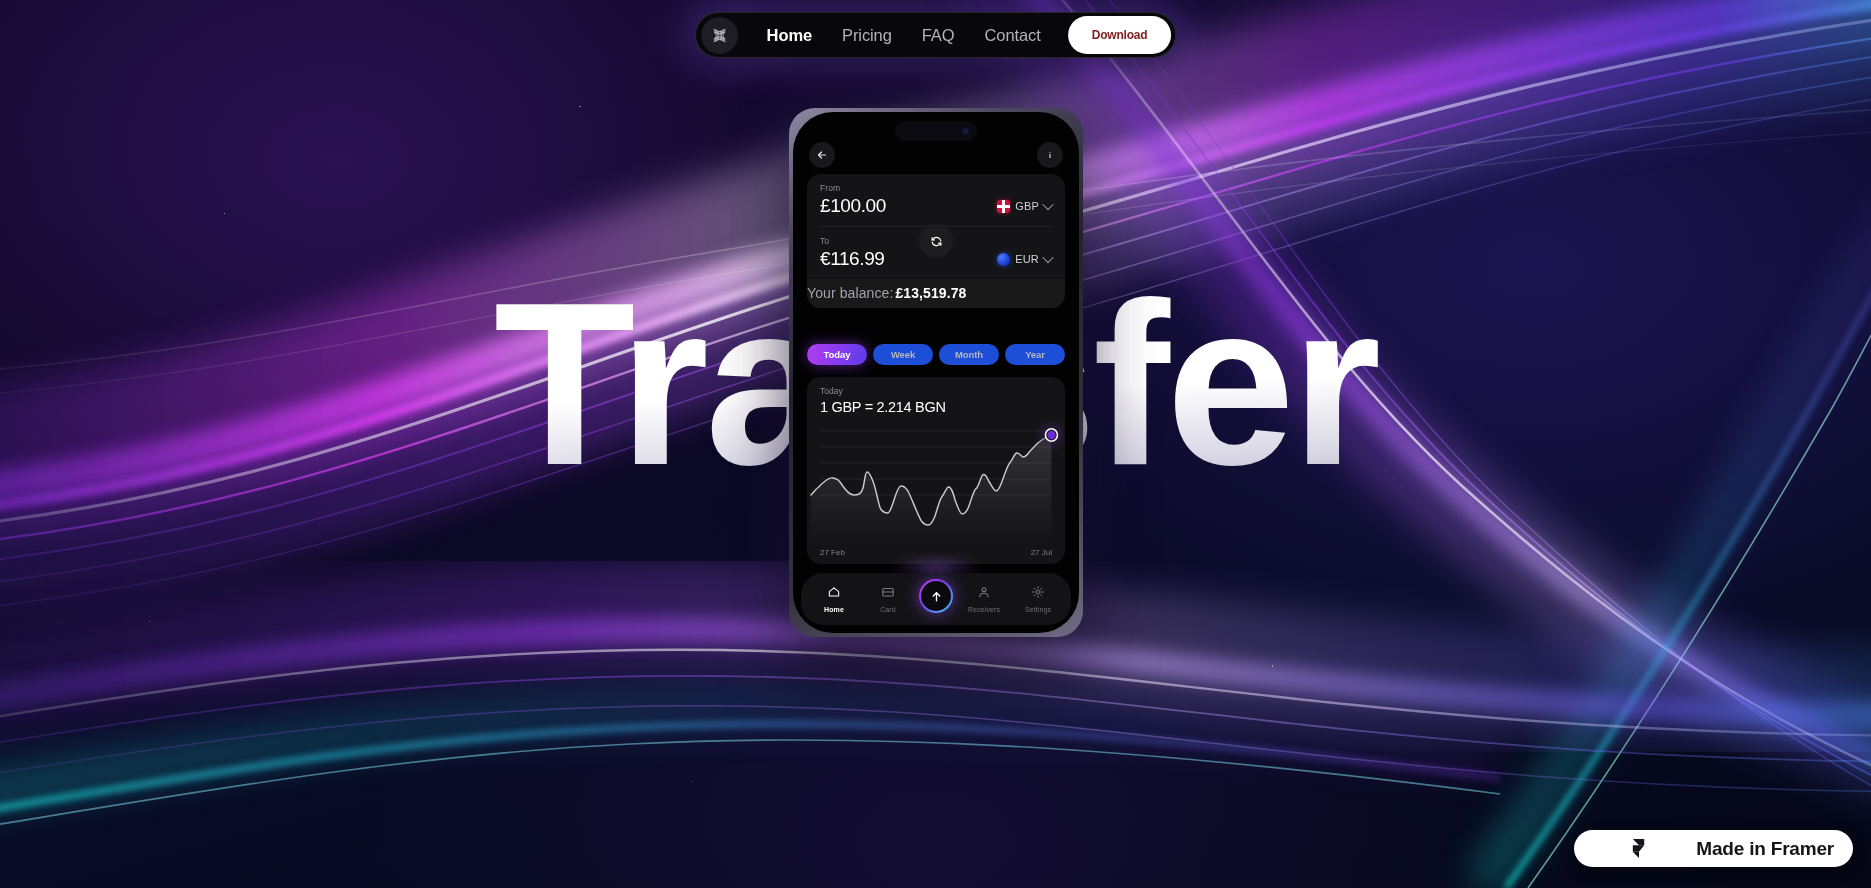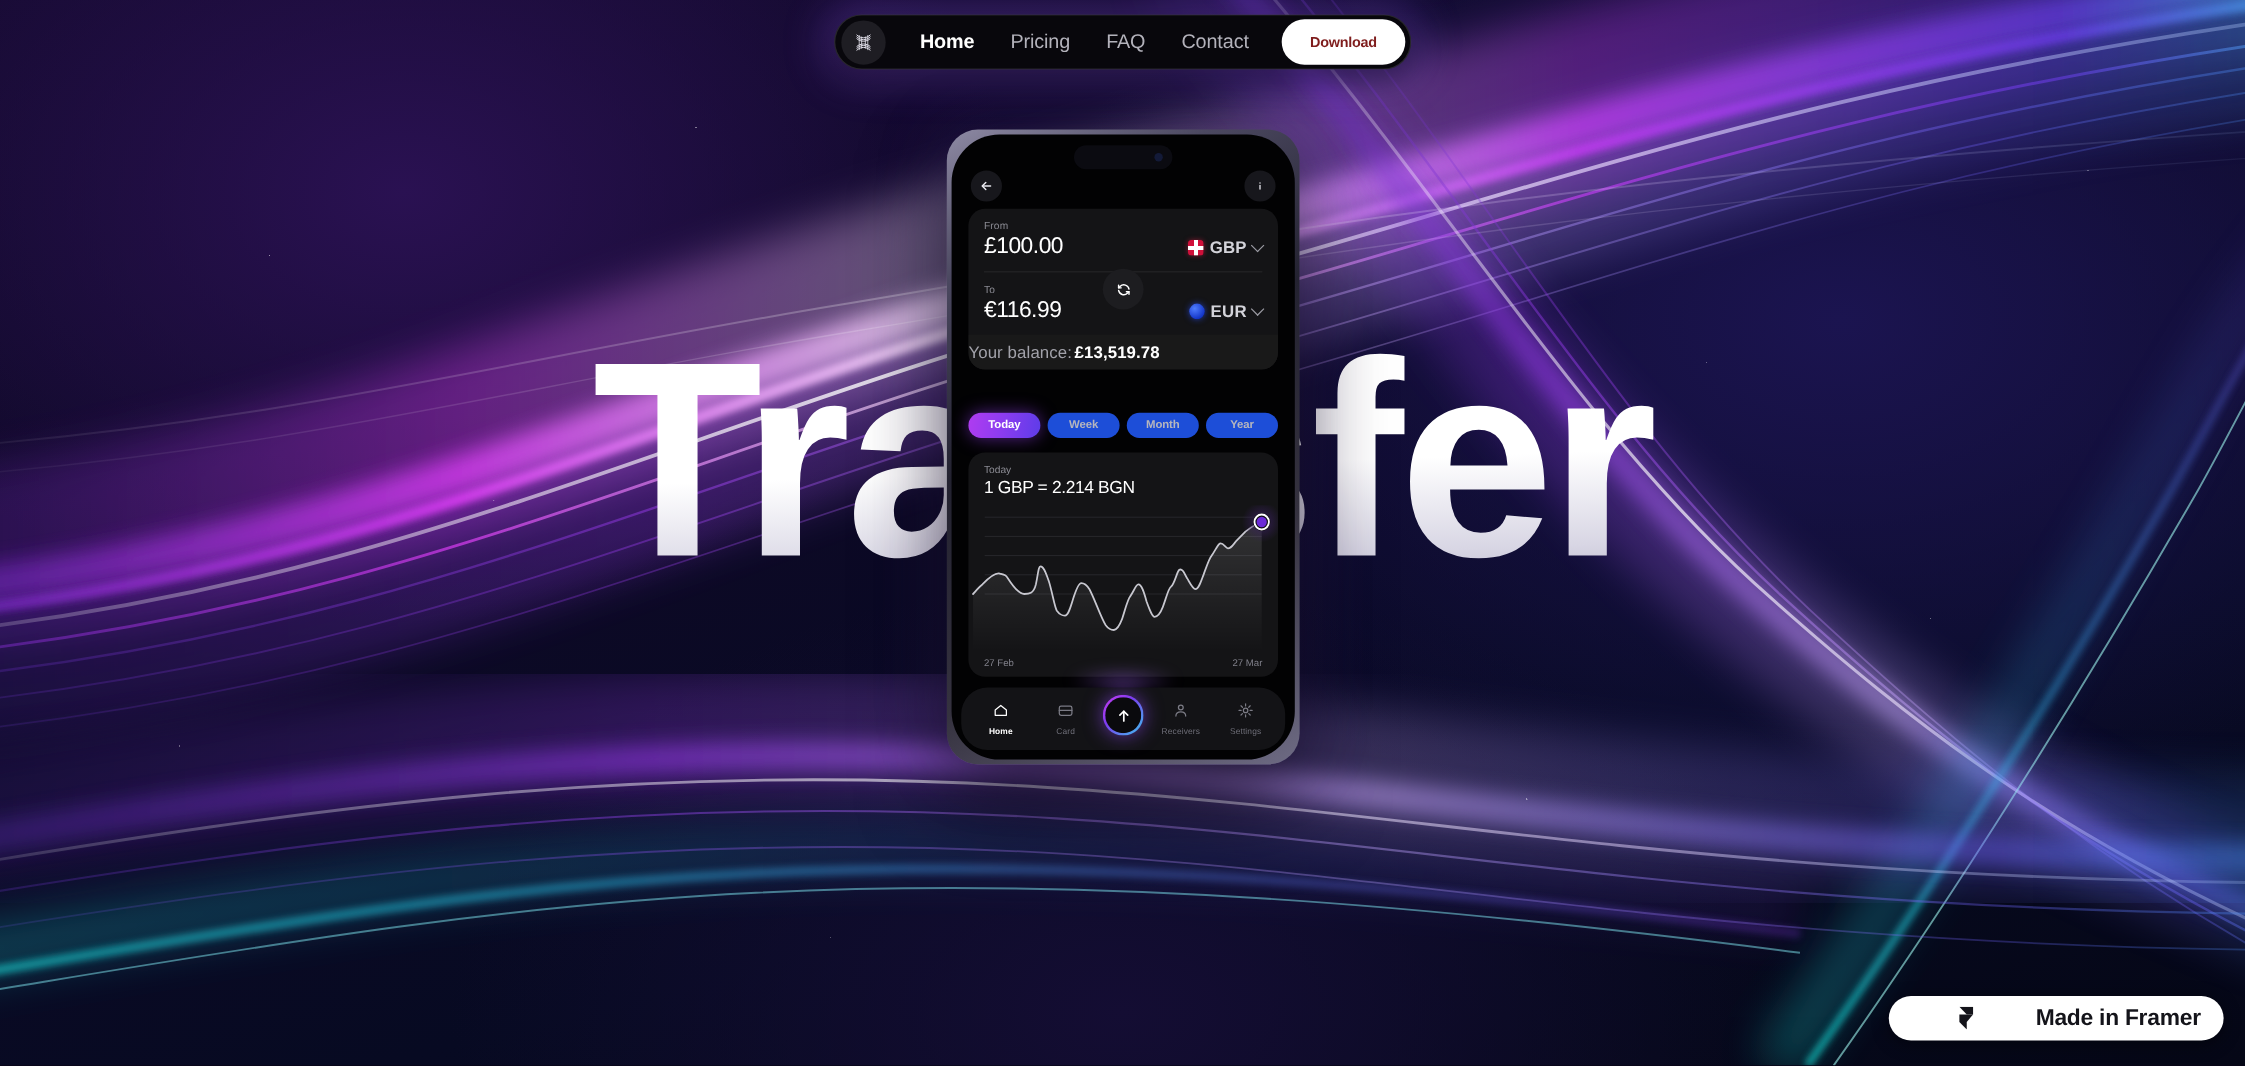--- a/index.html
+++ b/index.html
@@ -190,21 +190,21 @@
       #d0103a;
     box-shadow: 0 0 4px rgba(220,30,70,.55);
     flex: none;
   }
   .flag-eur {
     width: 13px; height: 13px; border-radius: 50%;
     background: radial-gradient(circle at 35% 32%, #4f7dff 0%, #1436c8 70%, #0b2490 100%);
     box-shadow: 0 0 5px rgba(40,80,255,.65);
     flex: none;
   }
-  .cc-cur-code { font-size: 14px; color: #d3d3d9; letter-spacing: .2px; font-weight: bold; }
+  .cc-cur-code { font-size: 11px; color: #d3d3d9; letter-spacing: .2px; }
   .chev { width: 8px; height: 8px; border-right: 1.4px solid #9b9ba3; border-bottom: 1.4px solid #9b9ba3; transform: rotate(45deg) translate(-1px,-1px); }
   .cc-divider { height: 1px; background: rgba(255,255,255,.07); margin: 0 13px; }
   #swap-btn {
     position: absolute;
     left: 50%; top: 50%;
     transform: translate(-50%,-50%);
     width: 34px; height: 34px;
     border-radius: 50%;
     background: #1d1d20;
     display: flex; align-items: center; justify-content: center;
@@ -553,21 +553,21 @@
 
             <circle cx="252" cy="14" r="17" fill="url(#dotHalo)"></circle>
             <circle cx="252" cy="14" r="7.5" fill="#0f0f12"></circle>
             <circle cx="252" cy="14" r="6.2" fill="none" stroke="#ffffff" stroke-width="1.6"></circle>
             <circle cx="252" cy="14" r="4.4" fill="#6b2bd6"></circle>
           </svg>
         </div>
 
         <div id="chart-dates">
           <span>27 Feb</span>
-          <span>27 Mar</span>
+          <span>27 Jul</span>
         </div>
       </div>
 
       <div id="phone-glow"></div>
 
       <div id="bottom-nav">
         <div class="bn-item active">
           <span>
             <svg width="14" height="14" viewBox="0 0 24 24" fill="none" stroke="#ffffff" stroke-width="1.8" stroke-linecap="round" stroke-linejoin="round">
               <path d="M4 11.5 L12 5 L20 11.5 V19 H4 Z"></path>

